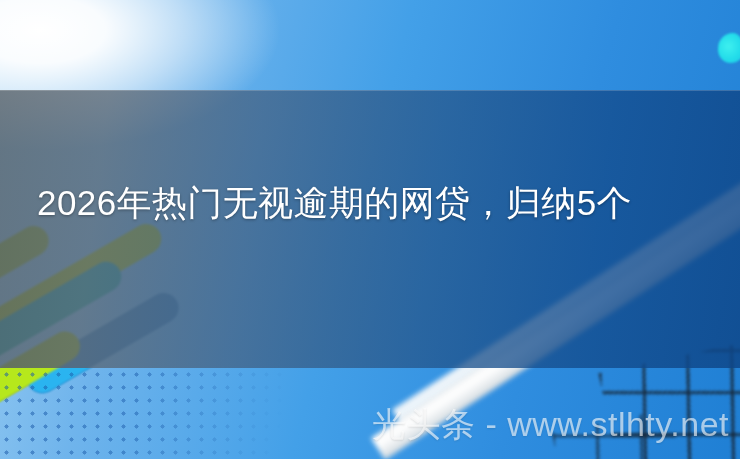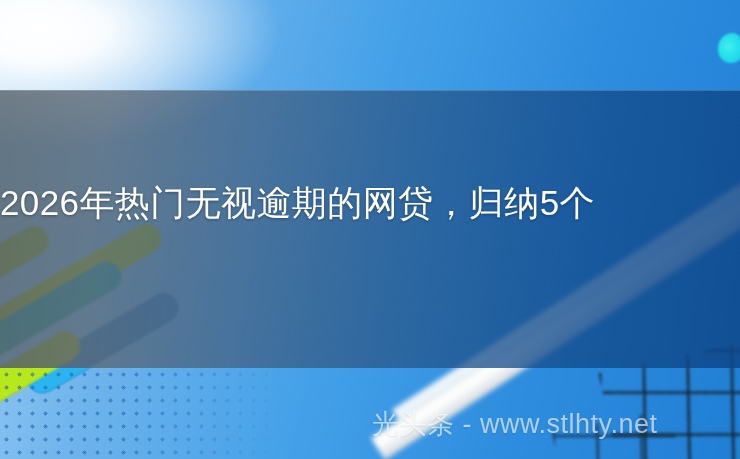--- a/index.html
+++ b/index.html
@@ -169,40 +169,40 @@
     left: 0; top: 0; right: 0; height: 1px;
     background: rgba(255,255,255,0.18);
   }
 
   
   .title-wrap {
     position: absolute;
     left: 0;
     top: 180px;
     width: 632px;
-    text-align: left;
+    text-align: right;
     z-index: 8;
   }
   .title-line {
     display: block;
     color: #ffffff;
     font-size: 35px;
     line-height: 45px;
     letter-spacing: 0.4px;
     font-weight: 400;
     text-shadow: 0 1px 3px rgba(0,0,0,0.35);
     white-space: nowrap;
   }
 
   
   .watermark {
     position: absolute;
     left: 372px;
     top: 404px;
-    font-size: 27px;
+    font-size: 34px;
     line-height: 40px;
     color: rgba(255,255,255,0.62);
     letter-spacing: 0.5px;
     white-space: nowrap;
     z-index: 9;
     text-shadow: 0 1px 2px rgba(0,0,0,0.10);
   }
 </style>
 </head>
 <body>

